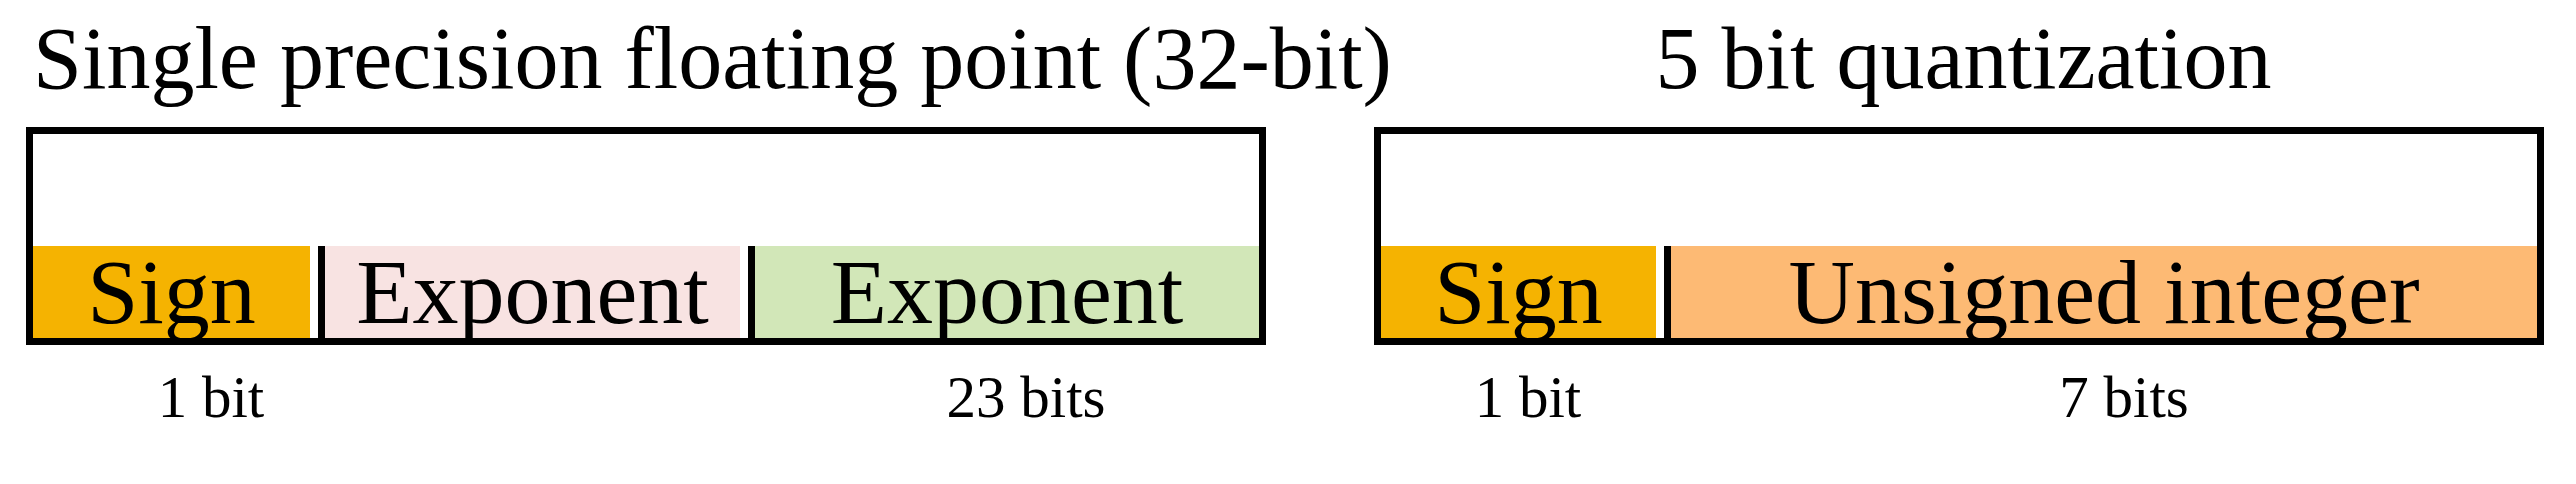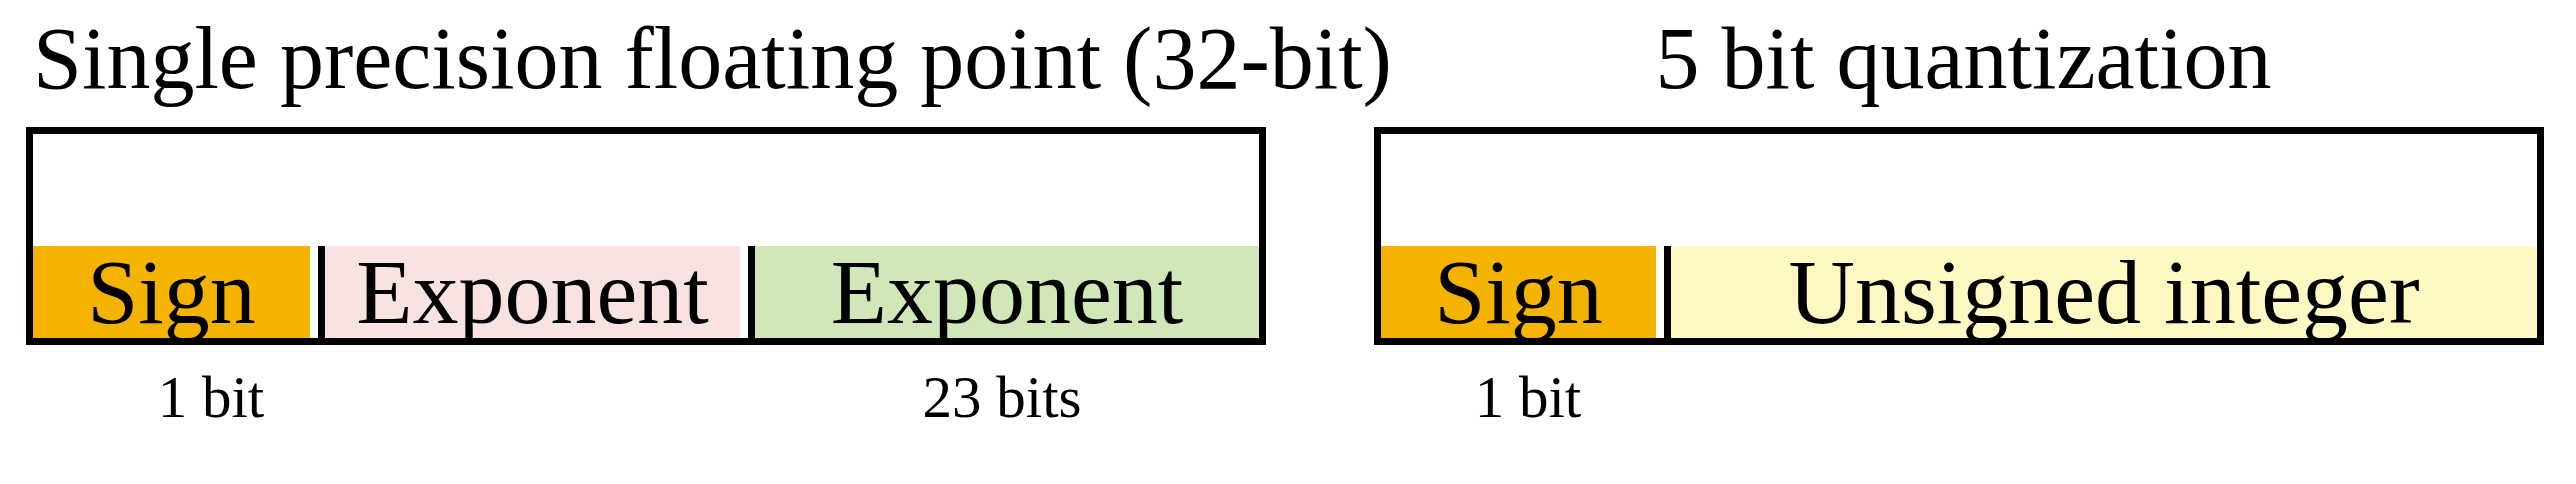--- a/index.html
+++ b/index.html
@@ -67,29 +67,30 @@
     </div>
     <div class="segment divided" style="width: 422px; background-color: rgb(248, 227, 226);">
       <span>Exponent</span>
     </div>
     <div class="segment divided" style="flex: 1 1 0%; background-color: rgb(210, 231, 184);">
       <span>Exponent</span>
     </div>
   </div>
 
   <div class="bit-count" style="left:211px;">1 bit</div>
-  <div class="bit-count" style="left:1002px;">23 bits</div>
+  <div class="bit-count" style="left:1026px;">23 bits</div>
 
   <div class="fig-title" style="left:1377px; width:1173px;">5 bit quantization</div>
 
   <div class="bit-box" style="left:1374px; width:1156px;">
     <div class="segment" style="width: 275px; background-color: rgb(245, 179, 1);">
       <span>Sign</span>
     </div>
-    <div class="segment divided" style="flex: 1 1 0%; background-color: #fef9c3; margin-top: 27px;">
+    <div class="segment divided" style="flex: 1 1 0%; background-color: #fdba74; margin-top: 27px;">
       <span>Unsigned integer</span>
     </div>
   </div>
 
   <div class="bit-count" style="left:1528px;">1 bit</div>
+  <div class="bit-count" style="left:2124px;">7 bits</div>
 
 </div>
 
 
 </body></html>

